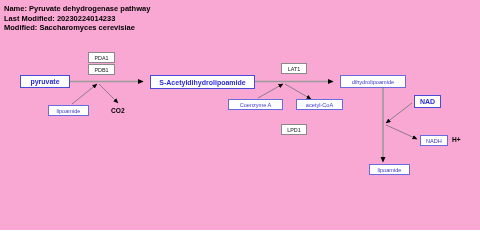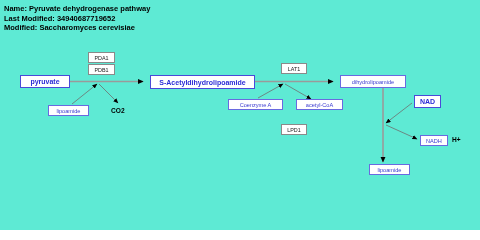--- a/index.html
+++ b/index.html
@@ -8,21 +8,21 @@
     background: #ffffff;
   }
   body {
     font-family: "Liberation Sans", sans-serif;
     -webkit-font-smoothing: none;
   }
   #page {
     position: relative;
     width: 480px;
     height: 230px;
-    background: #5eead4;
+    background: #f9a8d4;
     overflow: hidden;
   }
 
   
   #meta {
     position: absolute;
     left: 4px;
     top: 4px;
     width: 300px;
   }
@@ -84,21 +84,21 @@
     white-space: nowrap;
   }
 </style>
 </head>
 <body>
 
 <div id="page">
 
   <div id="meta">
     <div>Name: Pyruvate dehydrogenase pathway</div>
-    <div>Last Modified: 34940687719652</div>
+    <div>Last Modified: 20230224014233</div>
     <div>Modified: Saccharomyces cerevisiae</div>
   </div>
 
   <svg id="edges" viewBox="0 0 480 230" xmlns="http://www.w3.org/2000/svg">
     <defs>
       <marker id="ah" markerWidth="7" markerHeight="7" refX="5.4" refY="2.6" orient="auto" markerUnits="userSpaceOnUse">
         <path d="M0,0 L6,2.6 L0,5.2 z" fill="#000000"></path>
       </marker>
       <marker id="ahs" markerWidth="6" markerHeight="6" refX="4.6" refY="2.2" orient="auto" markerUnits="userSpaceOnUse">
         <path d="M0,0 L5,2.2 L0,4.4 z" fill="#000000"></path>

